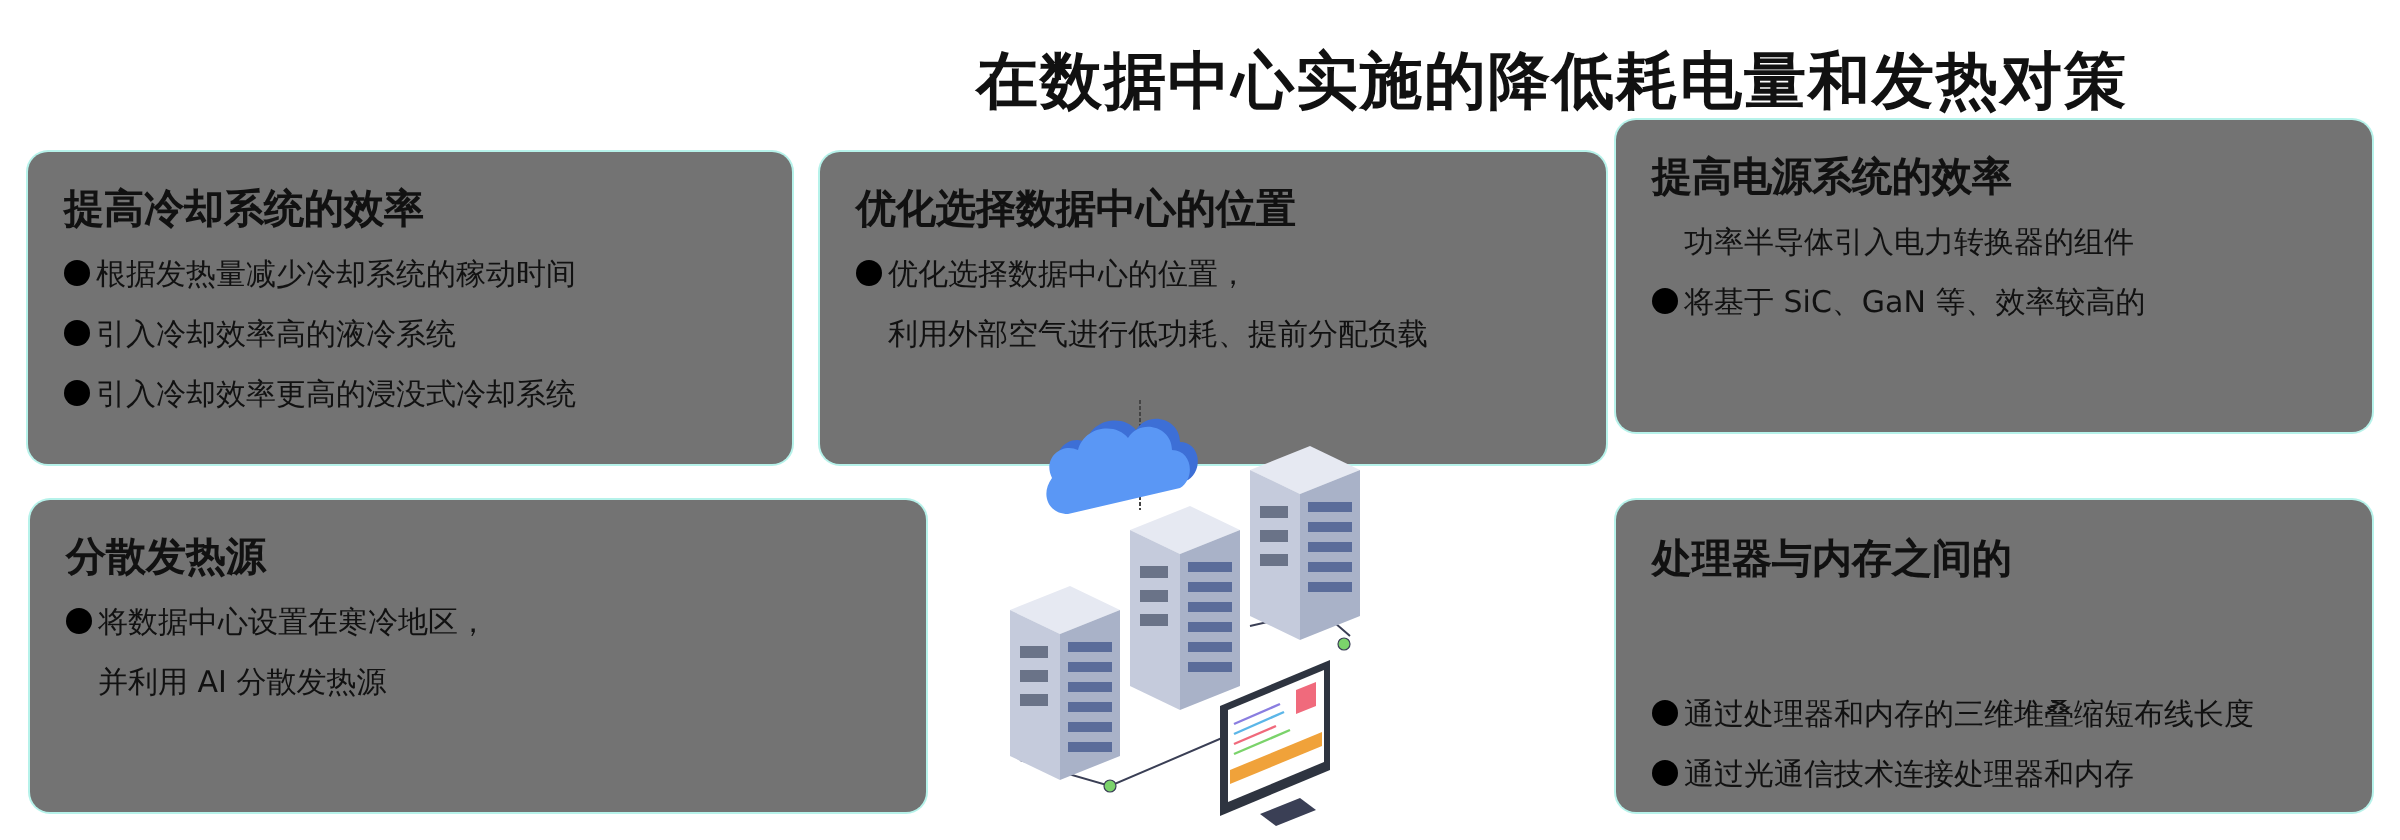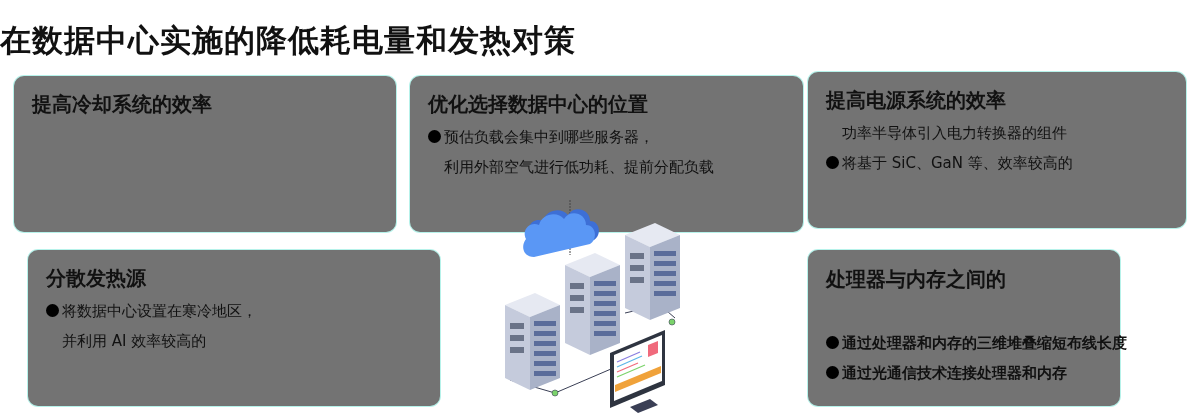--- a/index.html
+++ b/index.html
@@ -1,86 +1,91 @@
 <!DOCTYPE html>
 <html><head>
   <meta charset="utf-8">
   <style>
     * { margin: 0; padding: 0; box-sizing: border-box; }
     html, body { width: 1200px; height: 420px; background: #ffffff; overflow: hidden; }
     body { position: relative; font-family: "DejaVu Sans", "Liberation Sans", sans-serif; color: #111111; }
 
     .title {
-      position: absolute; left: 0; top: 20px; width: 1064px; text-align: left;
+      position: absolute; left: 0; top: 20px; width: 1064px; text-align: right;
       font-size: 31px; font-weight: bold; letter-spacing: 1px; color: #111;
     }
 
     .panel {
       position: absolute; background: #737373; border-radius: 10px;
       box-shadow: 0 0 0 1px #b6f2ea;
     }
     .panel-title {
       font-size: 20px; font-weight: bold; line-height: 28px; color: #111;
       position: absolute; left: 18px; top: 14px;
     }
     .bullets { position: absolute; left: 18px; }
     .bullet {
       font-size: 15px; line-height: 30px; white-space: nowrap; color: #111;
     }
     .bullet .dot { display: inline-block; width: 13px; height: 13px; border-radius: 50%; background: #000; margin-right: 3px; vertical-align: -1px; }
     .bullet .indent { display: inline-block; width: 16px; }
 
     #p1 { left: 14px; top: 76px; width: 382px; height: 156px; }
     #p2 { left: 410px; top: 76px; width: 393px; height: 156px; }
-    #p3 { left: 808px; top: 72px; width: 378px; height: 156px; padding-left: 20px; }
-    #p4 { left: 28px; top: 250px; width: 412px; height: 156px; }
-    #p5 { left: 808px; top: 250px; width: 312px; height: 156px; }
+    #p3 { left: 808px; top: 60px; width: 378px; height: 156px; padding-left: 20px; }
+    #p4 { left: 15px; top: 250px; width: 448px; height: 156px; }
+    #p5 { left: 808px; top: 250px; width: 378px; height: 156px; }
 
     #p5 .panel-title { line-height: 30px; }
 
     .illustration { position: absolute; left: 480px; top: 195px; width: 230px; height: 225px; }
   </style>
 </head>
 <body>
 
 <div class="title">在数据中心实施的降低耗电量和发热对策</div>
 
 <div class="panel" id="p1">
   <div class="panel-title">提高冷却系统的效率</div>
+  <div class="bullets" style="top:46px;">
+    <div class="bullet"><span class="dot"></span><span>根据发热量减少冷却系统的稼动时间</span></div>
+    <div class="bullet"><span class="dot"></span><span>引入冷却效率高的液冷系统</span></div>
+    <div class="bullet"><span class="dot"></span><span>引入冷却效率更高的浸没式冷却系统</span></div>
+  </div>
 </div>
 
 <div class="panel" id="p2">
   <div class="panel-title">优化选择数据中心的位置</div>
   <div class="bullets" style="top:46px;">
-    <div class="bullet"><span class="dot"></span><span>预估负载会集中到哪些服务器，</span></div>
+    <div class="bullet"><span class="dot"></span><span>优化选择数据中心的位置，</span></div>
     <div class="bullet"><span class="indent"></span><span>利用外部空气进行低功耗、提前分配负载</span></div>
   </div>
 </div>
 
 <div class="panel" id="p3">
   <div class="panel-title">提高电源系统的效率</div>
   <div class="bullets" style="top:46px;">
     <div class="bullet"><span class="indent"></span><span>功率半导体引入电力转换器的组件</span></div>
     <div class="bullet"><span class="dot"></span><span>将基于 SiC、GaN 等、效率较高的</span></div>
   </div>
 </div>
 
 <div class="panel" id="p4">
   <div class="panel-title">分散发热源</div>
   <div class="bullets" style="top:46px;">
     <div class="bullet"><span class="dot"></span><span>将数据中心设置在寒冷地区，</span></div>
-    <div class="bullet"><span class="indent"></span><span>并利用 AI 效率较高的</span></div>
+    <div class="bullet"><span class="indent"></span><span>并利用 AI 分散发热源</span></div>
   </div>
 </div>
 
 <div class="panel" id="p5">
   <div class="panel-title">
     <div>处理器与内存之间的</div>
   </div>
-  <div class="bullets" style="top:78px;font-weight:bold;">
+  <div class="bullets" style="top:92px;">
     <div class="bullet"><span class="dot"></span><span>通过处理器和内存的三维堆叠缩短布线长度</span></div>
     <div class="bullet"><span class="dot"></span><span>通过光通信技术连接处理器和内存</span></div>
   </div>
 </div>
 
 <div class="illustration">
   <svg width="230" height="225" viewBox="0 0 230 225">
 
     <g stroke="#3a3f55" stroke-width="1" fill="none">
       <path d="M90 5 L90 60" stroke="#444" stroke-dasharray="2,1"></path>

